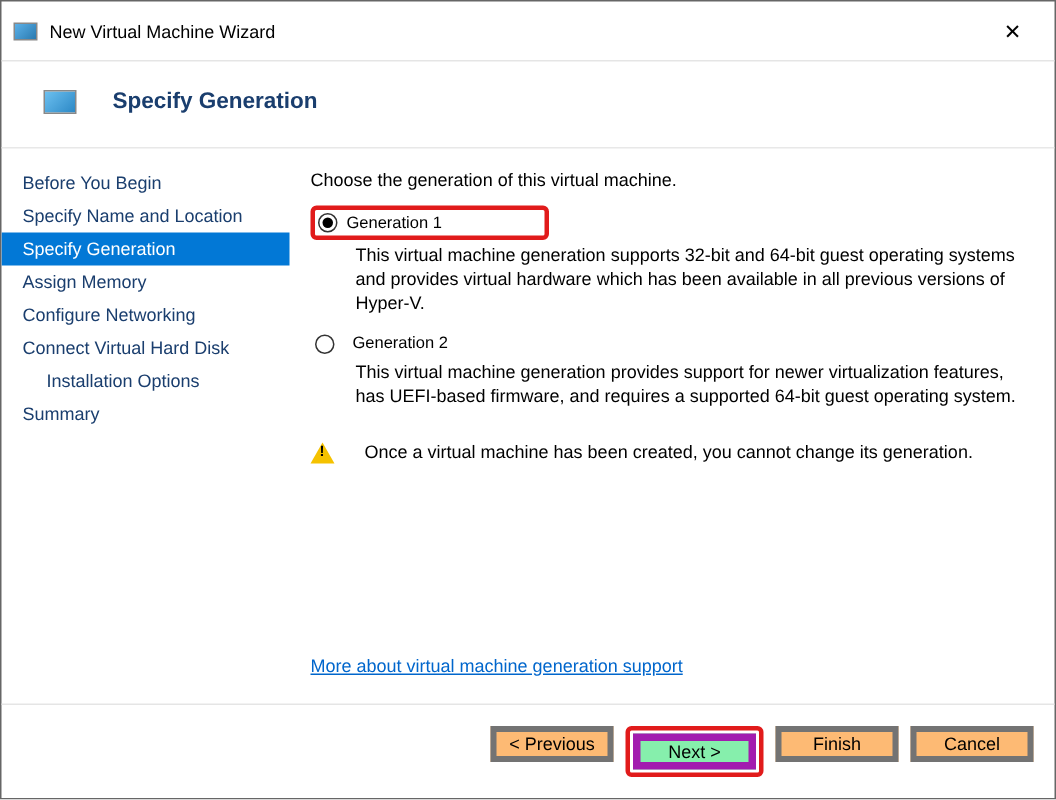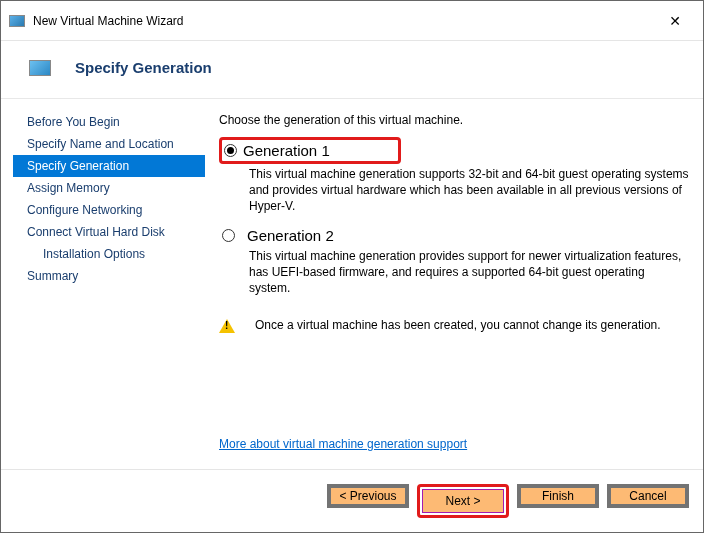--- a/index.html
+++ b/index.html
@@ -5,42 +5,42 @@
   * { box-sizing: border-box; margin: 0; padding: 0; }
   body { font-family: "Segoe UI", Tahoma, sans-serif; font-size: 12px; background: #fff; }
   .window { width: 704px; height: 533px; border: 1px solid #666; background: #fff; display: flex; flex-direction: column; }
   .titlebar { height: 40px; display: flex; align-items: center; padding: 0 8px; border-bottom: 1px solid #e5e5e5; }
   .titlebar .icon { width: 16px; height: 12px; background: linear-gradient(135deg,#5bb0e8,#2a7ab0); border: 1px solid #888; margin-right: 8px; }
   .titlebar .title { flex: 1; font-size: 12px; }
   .titlebar .close { width: 40px; height: 28px; display:flex; align-items:center; justify-content:center; font-size: 14px; cursor:pointer; }
   .header { padding: 18px 18px 22px 28px; display: flex; align-items: center; gap: 24px; border-bottom: 1px solid #e8e8e8; }
   .header .hicon { width: 22px; height: 16px; background: linear-gradient(135deg,#6cc0f0,#2c88c5); border:1px solid #888; }
   .header h1 { font-size: 15px; font-weight: 600; color: #1a3e6e; }
-  .body { flex:1; display:flex; overflow:hidden;padding-left:12px; }
+  .body { flex:1; display:flex; overflow:hidden; }
   .sidebar { width: 192px; padding: 12px 0 0 0; }
   .sidebar .item { padding: 4px 10px 4px 14px; color:#1a3e6e; cursor:pointer; font-size:12px; }
   .sidebar .item.active { background:#0278d6; color:#fff; }
   .sidebar .item.sub { padding-left: 30px; }
   .main { flex:1; padding: 14px 14px 10px 14px; display:flex; flex-direction:column; }
   .prompt { margin-bottom: 10px; }
   .radiogroup { margin-bottom: 8px; }
   .radio-row { display:flex; align-items: center; gap:12px; padding: 2px 0; }
   .radio { width:13px; height:13px; border:1px solid #333; border-radius:50%; display:flex; align-items:center; justify-content:center; flex-shrink:0;}
   .radio.checked::after { content:""; width:7px; height:7px; background:#000; border-radius:50%; }
-  .radio-label { font-size:15px; }
+  .radio-label { font-size:11px; }
   .radio-desc { margin-left: 30px; color:#000; padding: 2px 0 10px 0; line-height:1.35; }
   .highlight1 { border:3px solid #e11b1b; border-radius:4px; padding: 2px 68px 2px 2px; display:inline-flex; align-items:center; gap:6px;}
   .warning-row { display:flex; align-items:flex-start; gap:20px; margin-top:4px; }
   .warn-icon { width:0; height:0; border-left:8px solid transparent; border-right:8px solid transparent; border-bottom:14px solid #f5c200; position:relative; margin-top:1px;}
   .warn-icon::after { content:"!"; position:absolute; left:-2px; top:1px; font-size:10px; font-weight:bold; color:#000;}
   .spacer { flex:1; }
   .link { color:#0066cc; text-decoration:underline; cursor:pointer; margin-bottom: 8px; display:inline-block;}
   .footer { border-top:1px solid #e5e5e5; padding: 14px 14px; display:flex; justify-content:flex-end; gap:8px; }
   .btn { min-width:82px; height:24px; border:4px solid #737373; background:#fdba74; font-size:12px; cursor:pointer; display:flex; align-items:center; justify-content:center; }
-  .btn.primary { border:1px solid #a21caf; background:#fdba74;}
+  .btn.primary { border:5px solid #a21caf; background:#86efac;}
   .highlight-btn { border:3px solid #e11b1b; border-radius:4px; padding:2px; }
 </style>
 </head>
 <body>
 
 <div class="window">
   <div class="titlebar">
     <div class="icon"></div>
     <div class="title">New Virtual Machine Wizard</div>
     <div class="close">✕</div>

